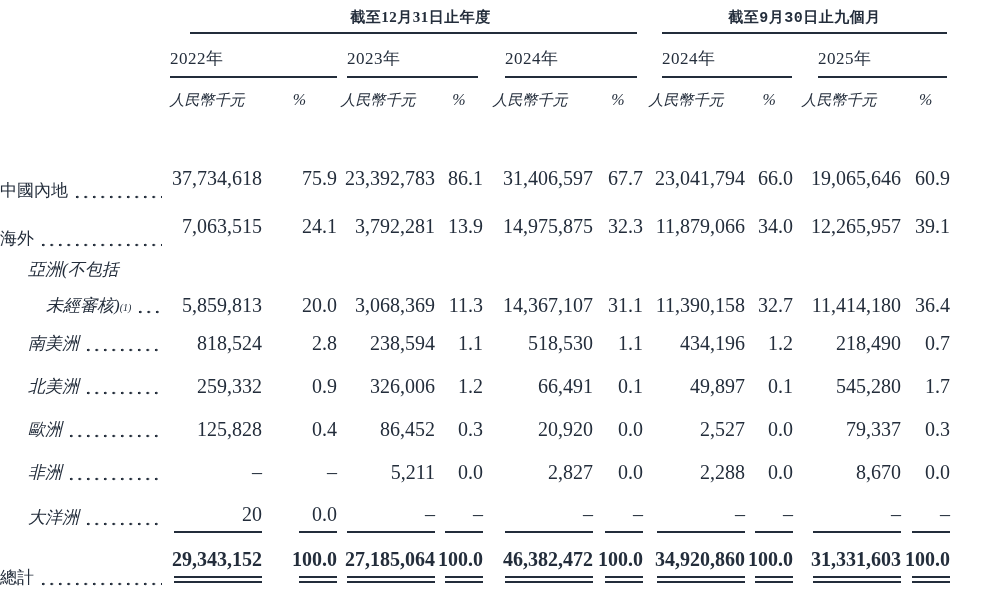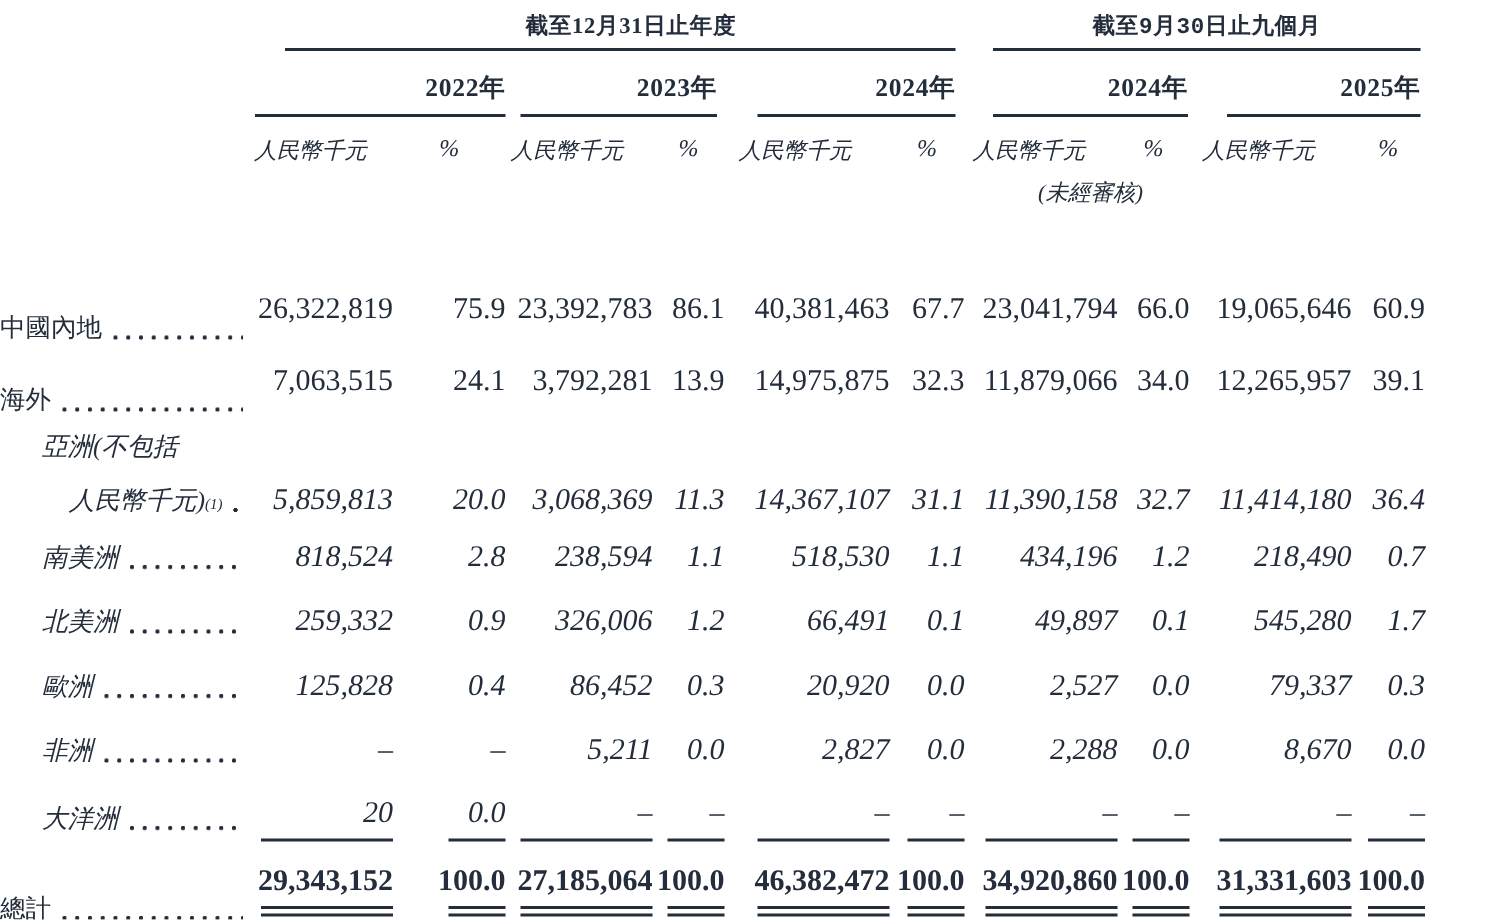--- a/index.html
+++ b/index.html
@@ -17,21 +17,21 @@
   tr.sec-row{height:30px;}
   .sec{
     font-weight:bold;font-size:15px;text-align:center;
     border-bottom:2px solid #232d3b;padding-bottom:5px;
     letter-spacing:.5px;
   }
   .sec1{margin-left:22px;margin-right:6px;padding-left:14px;}
   .sec2{margin-left:19px;margin-right:3px;font-family:Liberation Mono, monospace;}
   tr.year-row{height:44px;}
   .yr{
-    font-weight:bold;font-size:17px;text-align:right;
+    font-weight:normal;font-size:17px;text-align:left;
     border-bottom:2px solid #232d3b;padding-bottom:6px;padding-top:8px;
     letter-spacing:.5px;
   }
   .y1{margin-left:2px;margin-right:0;}
   .y2{margin-left:10px;margin-right:5px;}
   .y3{margin-left:22px;margin-right:6px;}
   .y4{margin-left:19px;margin-right:1px;}
   .y5{margin-left:25px;margin-right:3px;}
   tr.unit-row{height:34px;}
   th.unit{font-style:italic;font-size:15px;padding-right:16px;padding-top:6px;}
@@ -53,21 +53,21 @@
   .ind1{padding-left:28px;}
   .ind2{padding-left:46px;}
   .leader{
     flex:1 1 auto;height:5px;align-self:flex-end;
     margin:0 6px 2px 7px;
     background-image:radial-gradient(circle at 2px 2px,#232d3b 1.3px,transparent 1.6px);
     background-size:8.5px 5px;background-repeat:repeat-x;background-position:left bottom;
   }
   sup.fn{font-size:10px;font-style:italic;vertical-align:6px;letter-spacing:0;}
   td.num,td.pct{text-align:right;font-size:20px;}
-  td.it{font-style:italic;margin-top:36px;}
+  td.it{margin-top:36px;}
   tr.r-total td.num,tr.r-total td.pct{font-weight:bold;}
   .cellwrap{display:inline-block;text-align:right;}
   .rule-s{border-top:2px solid #232d3b;margin-top:5px;}
   .rule-d{border-top:2px solid #232d3b;border-bottom:2px solid #232d3b;height:3px;margin-top:5px;}
   .rw-num{width:88px;margin-left:auto;}
   .rw-pct{width:38px;margin-left:auto;}
 </style>
 </head>
 <body>
 
@@ -119,45 +119,37 @@
     <th class="pcth">%</th>
     <th class="unit">人民幣千元</th>
     <th class="pcth">%</th>
     <th class="unit">人民幣千元</th>
     <th class="pcth">%</th>
     <th class="unit">人民幣千元</th>
     <th class="pcth">%</th>
     <th class="unit">人民幣千元</th>
     <th class="pcth">%</th>
   </tr>
-  <tr class="note-row">
-    <th></th>
-    <th colspan="6"></th>
-    <th colspan="2">
-          <div class="note">(未經審核)</div>
-        </th>
-    <th colspan="2"></th>
-  </tr>
   <tr class="spacer">
         <td colspan="11"></td>
       </tr>
   </tbody>
     <tbody id="rows">
       <tr class="r-main">
         <td class="lblcell">
           <div class="lblwrap ind0">
             <span>中國內地</span>
             <span class="leader"></span>
           </div>
         </td>
-        <td class="num"><div class="cellwrap"><span>26,322,819</span></div></td>
+        <td class="num"><div class="cellwrap"><span>37,734,618</span></div></td>
         <td class="pct"><div class="cellwrap"><span>75.9</span></div></td>
         <td class="num"><div class="cellwrap"><span>23,392,783</span></div></td>
         <td class="pct"><div class="cellwrap"><span>86.1</span></div></td>
-        <td class="num"><div class="cellwrap"><span>40,381,463</span></div></td>
+        <td class="num"><div class="cellwrap"><span>31,406,597</span></div></td>
         <td class="pct"><div class="cellwrap"><span>67.7</span></div></td>
         <td class="num"><div class="cellwrap"><span>23,041,794</span></div></td>
         <td class="pct"><div class="cellwrap"><span>66.0</span></div></td>
         <td class="num"><div class="cellwrap"><span>19,065,646</span></div></td>
         <td class="pct"><div class="cellwrap"><span>60.9</span></div></td>
       </tr>
       <tr class="r-main">
         <td class="lblcell">
           <div class="lblwrap ind0">
             <span>海外</span>
@@ -178,21 +170,21 @@
       <tr class="r-lblonly">
         <td class="lblcell" colspan="11">
           <div class="lblwrap it ind1">
             <span>亞洲(不包括</span>
           </div>
         </td>
       </tr>
       <tr class="r-sub2">
         <td class="lblcell">
           <div class="lblwrap it ind2">
-            <span>人民幣千元)</span>
+            <span>未經審核)</span>
             <sup class="fn">(1)</sup>
             <span class="leader"></span>
           </div>
         </td>
         <td class="num it"><div class="cellwrap"><span>5,859,813</span></div></td>
         <td class="pct it"><div class="cellwrap"><span>20.0</span></div></td>
         <td class="num it"><div class="cellwrap"><span>3,068,369</span></div></td>
         <td class="pct it"><div class="cellwrap"><span>11.3</span></div></td>
         <td class="num it"><div class="cellwrap"><span>14,367,107</span></div></td>
         <td class="pct it"><div class="cellwrap"><span>31.1</span></div></td>

